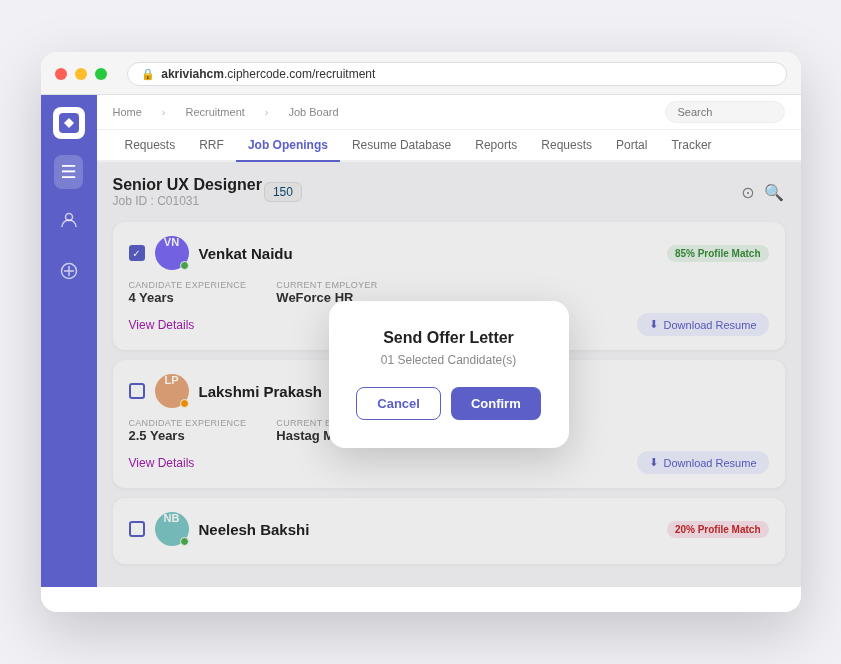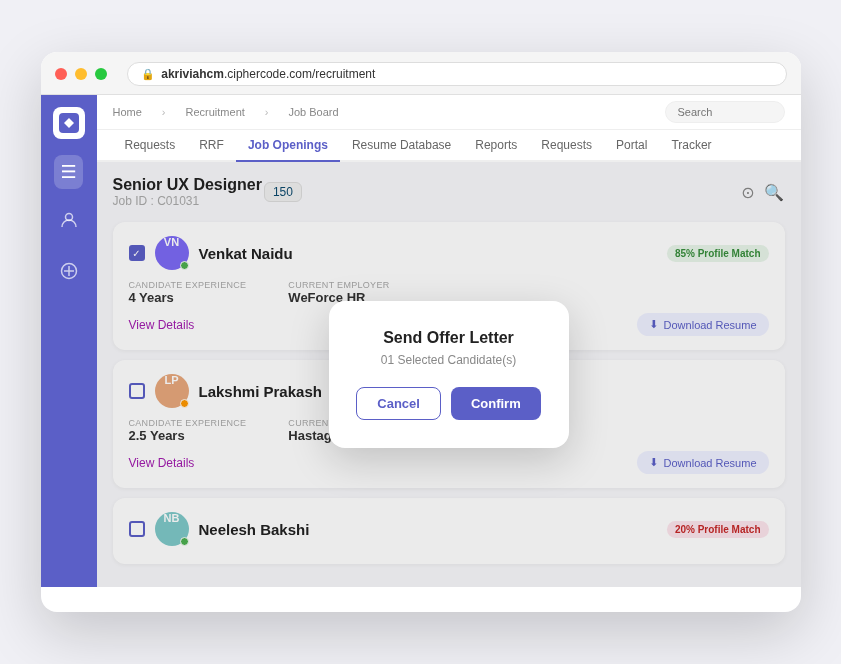--- a/index.html
+++ b/index.html
@@ -313,21 +313,21 @@
       color: #388e3c;
     }
 
     .badge-pink {
       background: #fce4ec;
       color: #c62828;
     }
 
     .card-details {
       display: flex;
-      gap: 42px;
+      gap: 30px;
       margin-bottom: 8px;
     }
 
     .detail-group label {
       font-size: 9px;
       color: #aaa;
       display: block;
       text-transform: uppercase;
       letter-spacing: 0.3px;
     }

